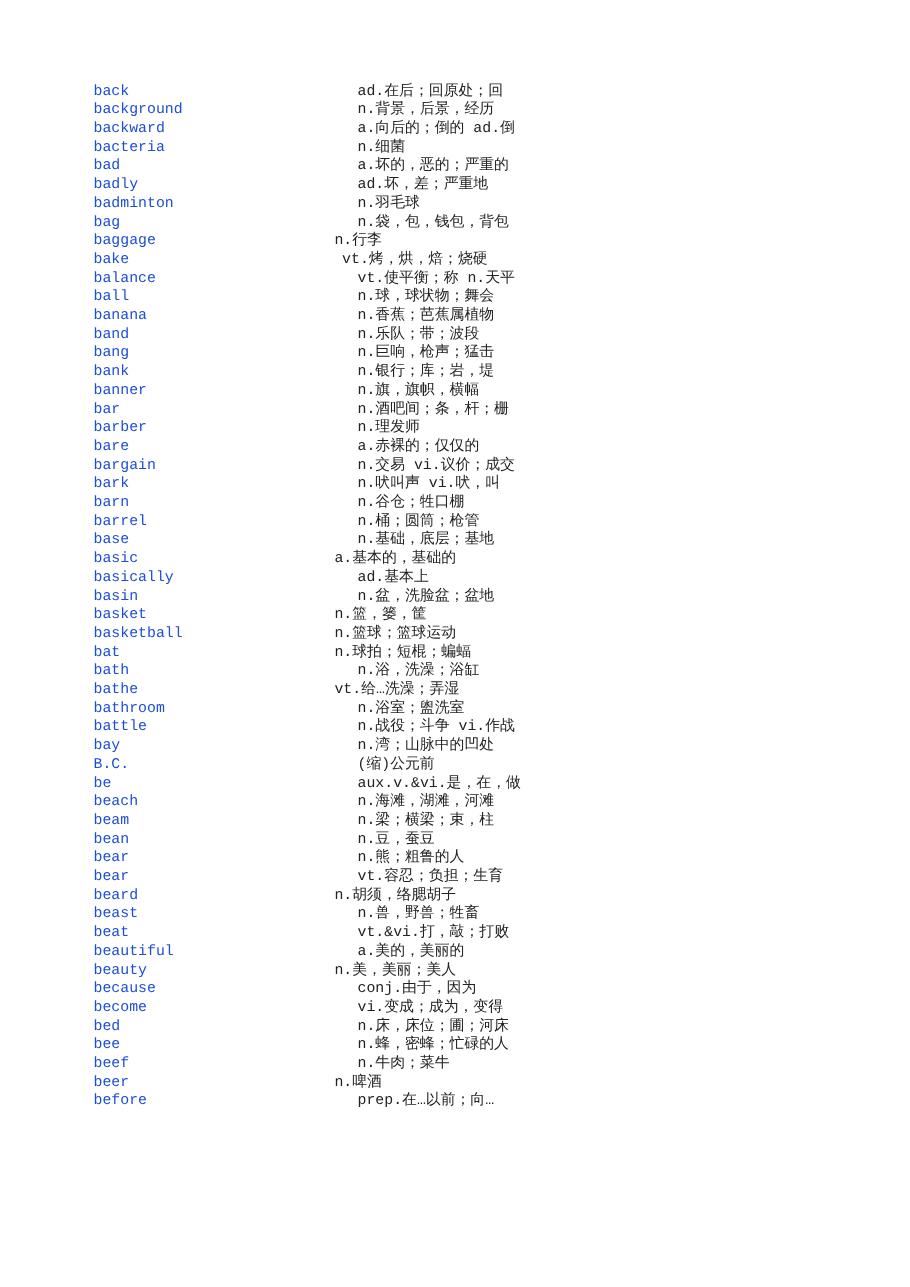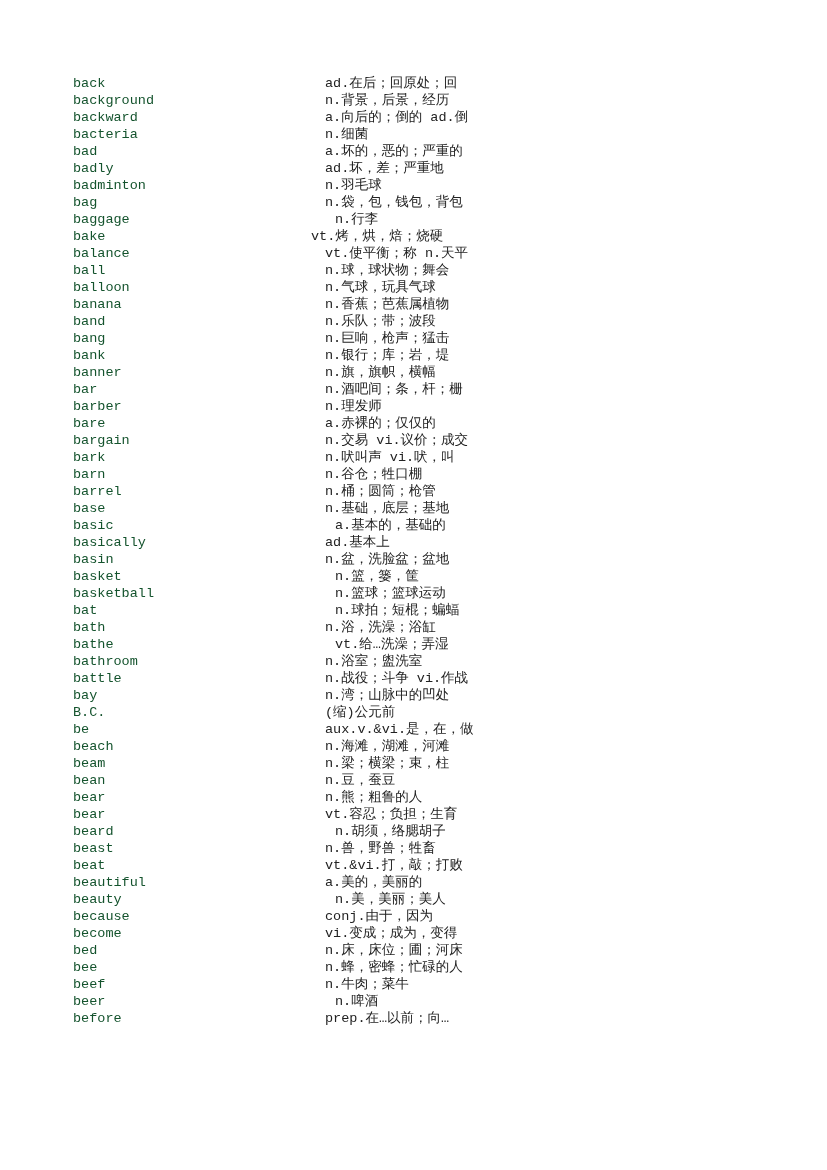--- a/index.html
+++ b/index.html
@@ -33,41 +33,41 @@
 
   .entry-row {
     position: relative;
     height: 17px;
     line-height: 17px;
     white-space: nowrap;
   }
 
   .word {
     position: absolute;
-    left: 0px;
+    left: 12px;
     top: 0;
     font-family: "Liberation Mono", "DejaVu Sans Mono", monospace;
     font-size: 13.5px;
     letter-spacing: 0px;
-    color: #14532d;
+    color: #1d4ed8;
   }
 
   .definition {
     position: absolute;
     left: 224px;
     top: 0;
     font-family: "Liberation Mono", "DejaVu Sans Mono", monospace;
     font-size: 13.5px;
     color: #222222;
     white-space: pre;
   }
 
   
   .ind-0 { padding-left: 0px; margin-left: 28px; }
-  .ind-1 { padding-left: 7px; margin-left: 31px; }
+  .ind-1 { padding-left: 7px; }
   .ind-2 { padding-left: 14px; }
 </style>
 </head>
 <body>
 
 <div id="page">
   <div id="entry-list">
       <div class="entry-row">
         <span class="word">back</span>
         <span class="definition ind-0">ad.在后；回原处；回</span>
@@ -110,24 +110,20 @@
       </div>
       <div class="entry-row">
         <span class="word">balance</span>
         <span class="definition ind-0">vt.使平衡；称 n.天平</span>
       </div>
       <div class="entry-row">
         <span class="word">ball</span>
         <span class="definition ind-0">n.球，球状物；舞会</span>
       </div>
       <div class="entry-row">
-        <span class="word">balloon</span>
-        <span class="definition ind-0">n.气球，玩具气球</span>
-      </div>
-      <div class="entry-row">
         <span class="word">banana</span>
         <span class="definition ind-0">n.香蕉；芭蕉属植物</span>
       </div>
       <div class="entry-row">
         <span class="word">band</span>
         <span class="definition ind-0">n.乐队；带；波段</span>
       </div>
       <div class="entry-row">
         <span class="word">bang</span>
         <span class="definition ind-0">n.巨响，枪声；猛击</span>

